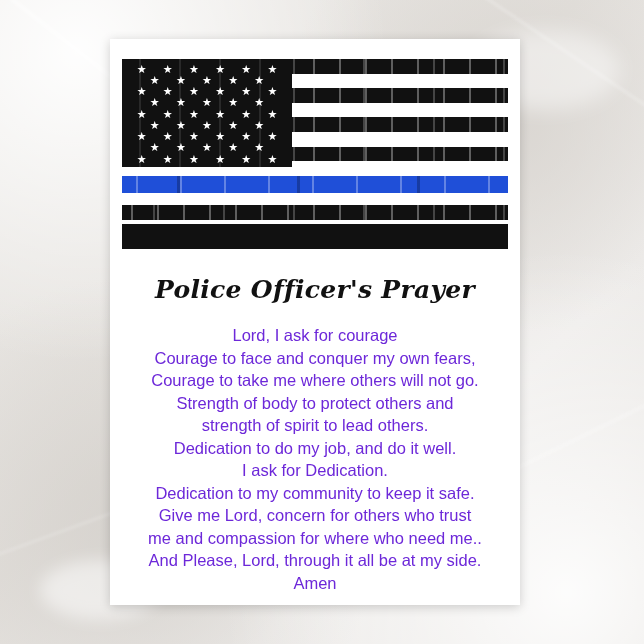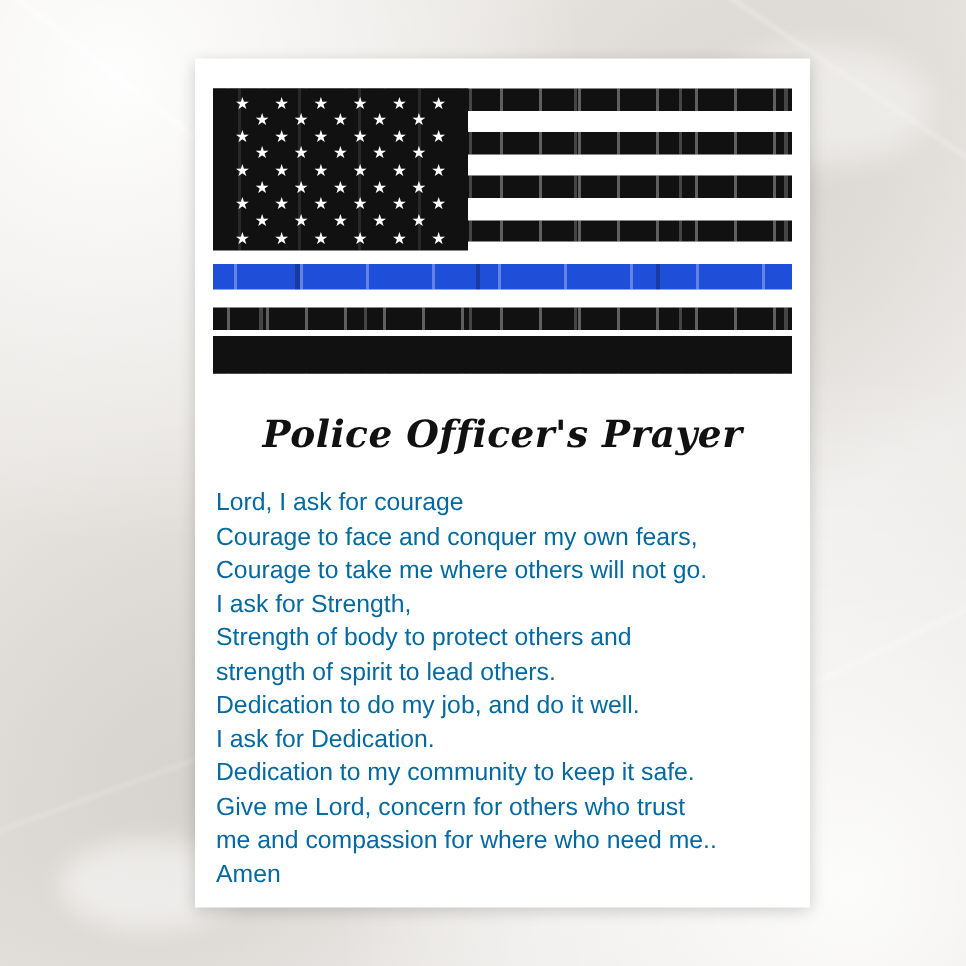--- a/index.html
+++ b/index.html
@@ -33,21 +33,21 @@
   #backdrop .vein.v1 { left: -20px; top: 90px; width: 300px; height: 3px; transform: rotate(38deg); }
   #backdrop .vein.v2 { left: 380px; top: 40px; width: 340px; height: 2px; transform: rotate(34deg); opacity:.6; }
   #backdrop .vein.v3 { left: 330px; top: 470px; width: 360px; height: 3px; transform: rotate(-26deg); opacity:.5; }
   #backdrop .vein.v4 { left: -40px; top: 520px; width: 260px; height: 2px; transform: rotate(-20deg); opacity:.45; }
   #backdrop .vein.d1 { position:absolute; left: 40px; top: 560px; width: 120px; height: 60px; border-radius:50%; background: rgba(255,255,255,.5); filter: blur(8px);}
   #backdrop .vein.d2 { position:absolute; left: 470px; top: 30px; width: 150px; height: 80px; border-radius:50%; background: rgba(255,255,255,.45); filter: blur(10px);}
 
   
   #card {
     position: absolute;
-    left: 130px;
+    left: 110px;
     top: 39px;
     width: 410px;
     height: 566px;
     background: #ffffff;
     box-shadow: 0 2px 10px rgba(0,0,0,0.18);
     overflow: hidden;
   }
 
   
   #flag {
@@ -124,22 +124,22 @@
     margin-top: 26px;
     font-family: "DejaVu Serif", serif;
     font-size: 25px;
     font-style: italic;
     font-weight: bold;
     color: #111111;
     letter-spacing: 0.3px;
   }
   #prayer {
     margin-top: 20px;
-    text-align: left;
-    color: #0369a1;
+    text-align: center;
+    color: #6d28d9;
     font-family: "Liberation Sans", sans-serif;
     font-size: 16.5px;
     line-height: 22.5px;
     padding: 0 14px;
   }
   #prayer .line { white-space: nowrap; }
 </style>
 </head>
 <body>
 
@@ -218,23 +218,23 @@
       </div>
     <div id="bottomblack"></div>
   </div>
 
   <div id="title">Police Officer's Prayer</div>
 
   <div id="prayer">
       <div class="line">Lord, I ask for courage</div>
       <div class="line">Courage to face and conquer my own fears,</div>
       <div class="line">Courage to take me where others will not go.</div>
-      <div class="line">I ask for Strength,</div>
       <div class="line">Strength of body to protect others and</div>
       <div class="line">strength of spirit to lead others.</div>
       <div class="line">Dedication to do my job, and do it well.</div>
       <div class="line">I ask for Dedication.</div>
       <div class="line">Dedication to my community to keep it safe.</div>
       <div class="line">Give me Lord, concern for others who trust</div>
       <div class="line">me and compassion for where who need me..</div>
+      <div class="line">And Please, Lord, through it all be at my side.</div>
       <div class="line">Amen</div>
     </div>
 </div>
 
 </body></html>

